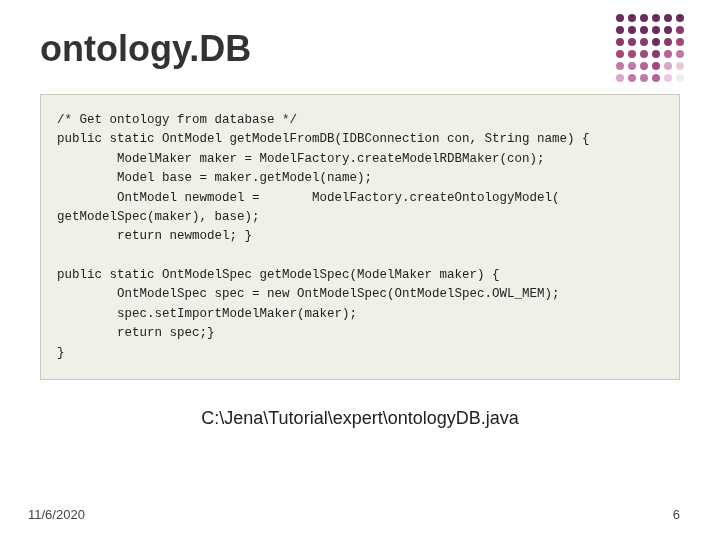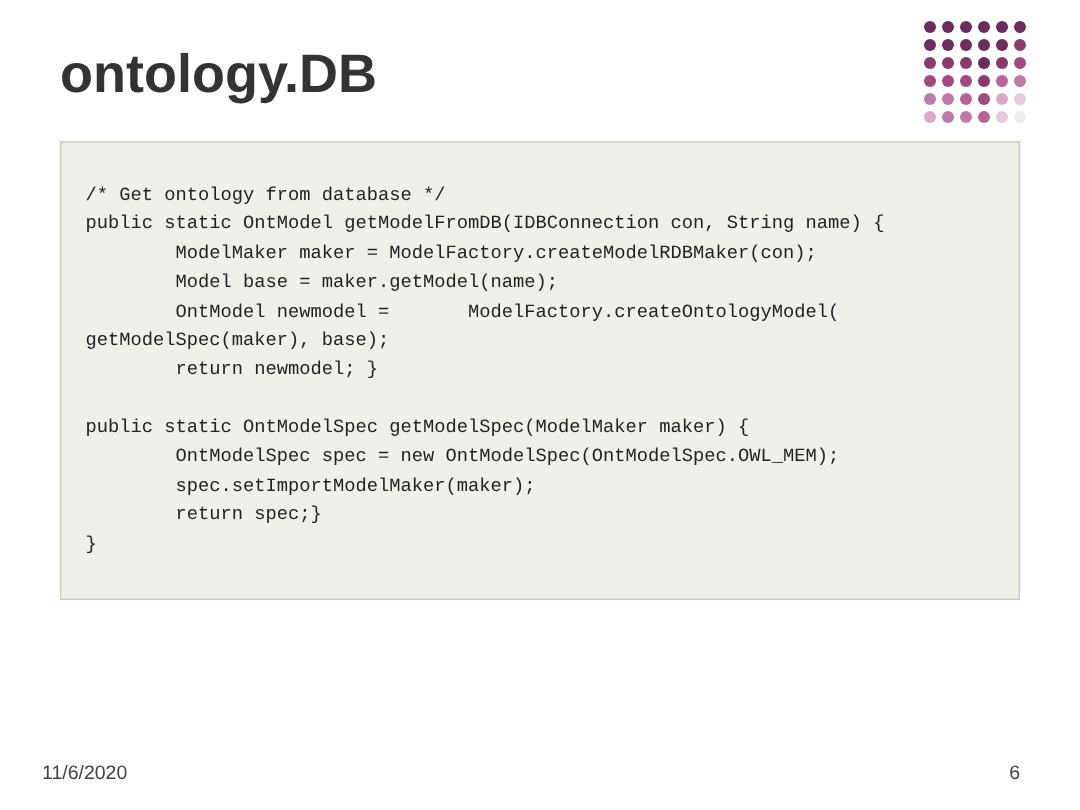--- a/index.html
+++ b/index.html
@@ -29,21 +29,21 @@
       font-weight: bold;
       color: #333333;
       padding: 28px 40px 16px 40px;
       font-family: Arial, sans-serif;
     }
 
     .code-block {
       margin: 8px 40px 0 40px;
       background: #f0f0e8;
       border: 1px solid #ccccbb;
-      padding: 26px 16px;
+      padding: 16px 16px;
       font-family: 'Courier New', Courier, monospace;
       font-size: 12.5px;
       line-height: 1.55;
       color: #222222;
       white-space: pre;
     }
 
     .file-path {
       text-align: center;
       font-size: 18px;
@@ -139,17 +139,18 @@
         OntModel newmodel =       ModelFactory.createOntologyModel(
 getModelSpec(maker), base);
         return newmodel; }
 
 public static OntModelSpec getModelSpec(ModelMaker maker) {
         OntModelSpec spec = new OntModelSpec(OntModelSpec.OWL_MEM);
         spec.setImportModelMaker(maker);
         return spec;}
 }</div>
 
+  <div class="file-path">C:\Jena\Tutorial\expert\ontologyDB.java</div>
 
   <div class="footer-left">11/6/2020</div>
   <div class="footer-right">6</div>
 
 </div>
 
 </body></html>

